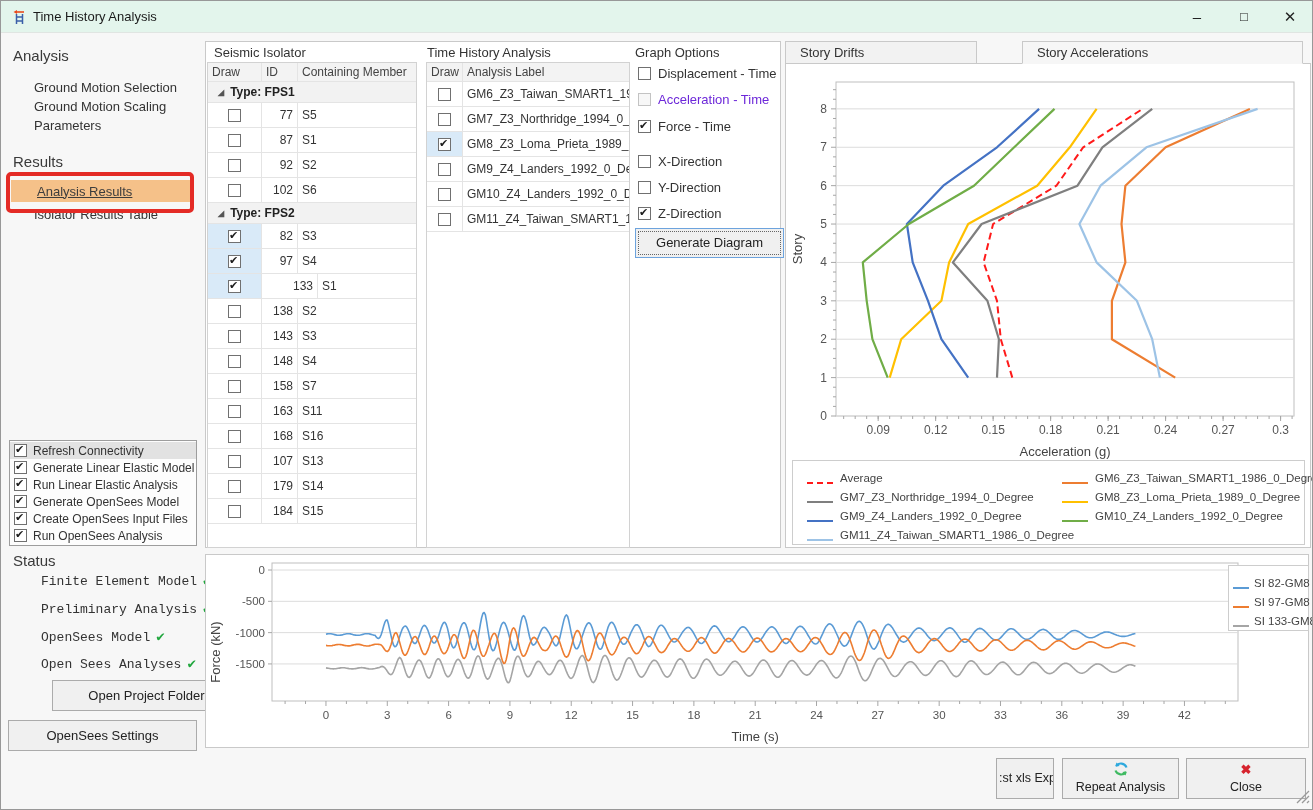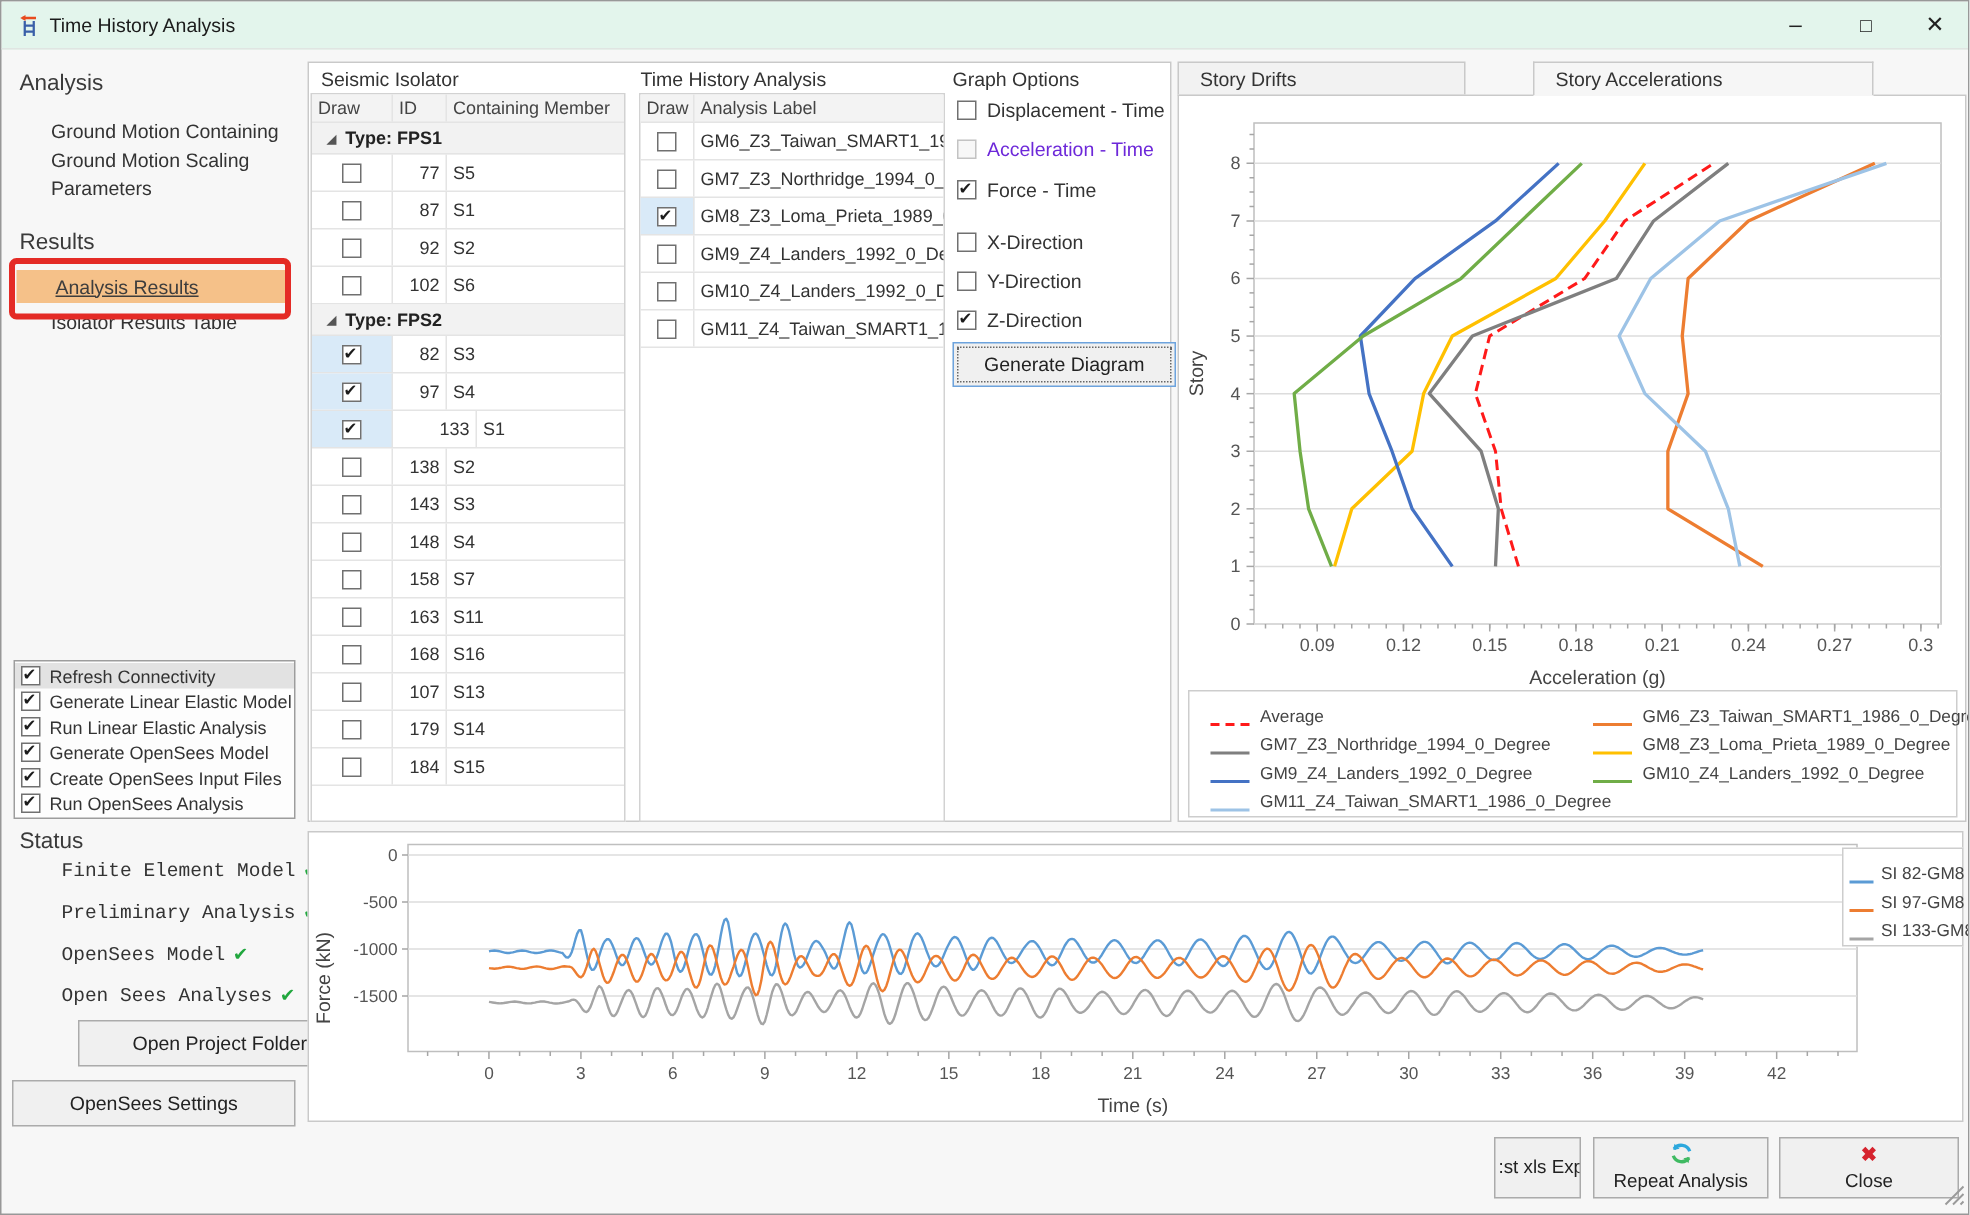--- a/index.html
+++ b/index.html
@@ -101,21 +101,21 @@
         <path d="M5.5 5 V15 M11.5 5 V15 M5.5 8 H11.5 M5.5 12 H11.5" stroke="#3a5fa8" stroke-width="1.5" fill="none"></path>
       </svg>
     </span>
     <span class="title">Time History Analysis</span>
     <span class="wbtn" style="left:1176px;">–</span>
     <span class="wbtn" style="left:1223px; font-size:13px;">□</span>
     <span class="wbtn" style="left:1269px;">✕</span>
   </div>
 
   <div class="heading" style="top:46px;">Analysis</div>
-  <div class="navitem" style="top:79px;">Ground Motion Containing</div>
+  <div class="navitem" style="top:79px;">Ground Motion Selection</div>
   <div class="navitem" style="top:98px;">Ground Motion Scaling</div>
   <div class="navitem" style="top:117px;">Parameters</div>
   <div class="heading" style="top:152px;">Results</div>
   <div class="sel-highlight">
     <span>Analysis Results</span>
   </div>
   <div class="navitem" style="top:206px;">Isolator Results Table</div>
   <div class="annotation-box"></div>
 
   <div class="groupbox" id="pipeline-rows">
@@ -354,21 +354,21 @@
         </div>
         <div class="go-row" style="left:432px; top:164px;">
           <span class="cb checked"></span>
           <span>Z-Direction</span>
         </div>
       </div>
     <div class="gen-btn">Generate Diagram</div>
   </div>
 
   <div class="tab" style="left:784px; width:192px;">Story Drifts</div>
-  <div class="tab active" style="left:1021px; width:227px;">Story Accelerations</div>
+  <div class="tab active" style="left:1021px; width:281px;">Story Accelerations</div>
   <div class="panel panel-chart">
     <div id="story-svg-mount" style="position:absolute; left:2px; top:2px;"><svg width="522" height="394" viewBox="0 0 522 394">
           <rect x="48" y="16" width="458" height="334" fill="#fff" stroke="#bfbfbf"></rect>
           <line x1="48" x2="506" y1="350" y2="350" stroke="#dcdcdc"></line>
           <line x1="48" x2="506" y1="311.60919540229884" y2="311.60919540229884" stroke="#dcdcdc"></line>
           <line x1="48" x2="506" y1="273.2183908045977" y2="273.2183908045977" stroke="#dcdcdc"></line>
           <line x1="48" x2="506" y1="234.82758620689654" y2="234.82758620689654" stroke="#dcdcdc"></line>
           <line x1="48" x2="506" y1="196.43678160919538" y2="196.43678160919538" stroke="#dcdcdc"></line>
           <line x1="48" x2="506" y1="158.04597701149422" y2="158.04597701149422" stroke="#dcdcdc"></line>
           <line x1="48" x2="506" y1="119.65517241379308" y2="119.65517241379308" stroke="#dcdcdc"></line>

